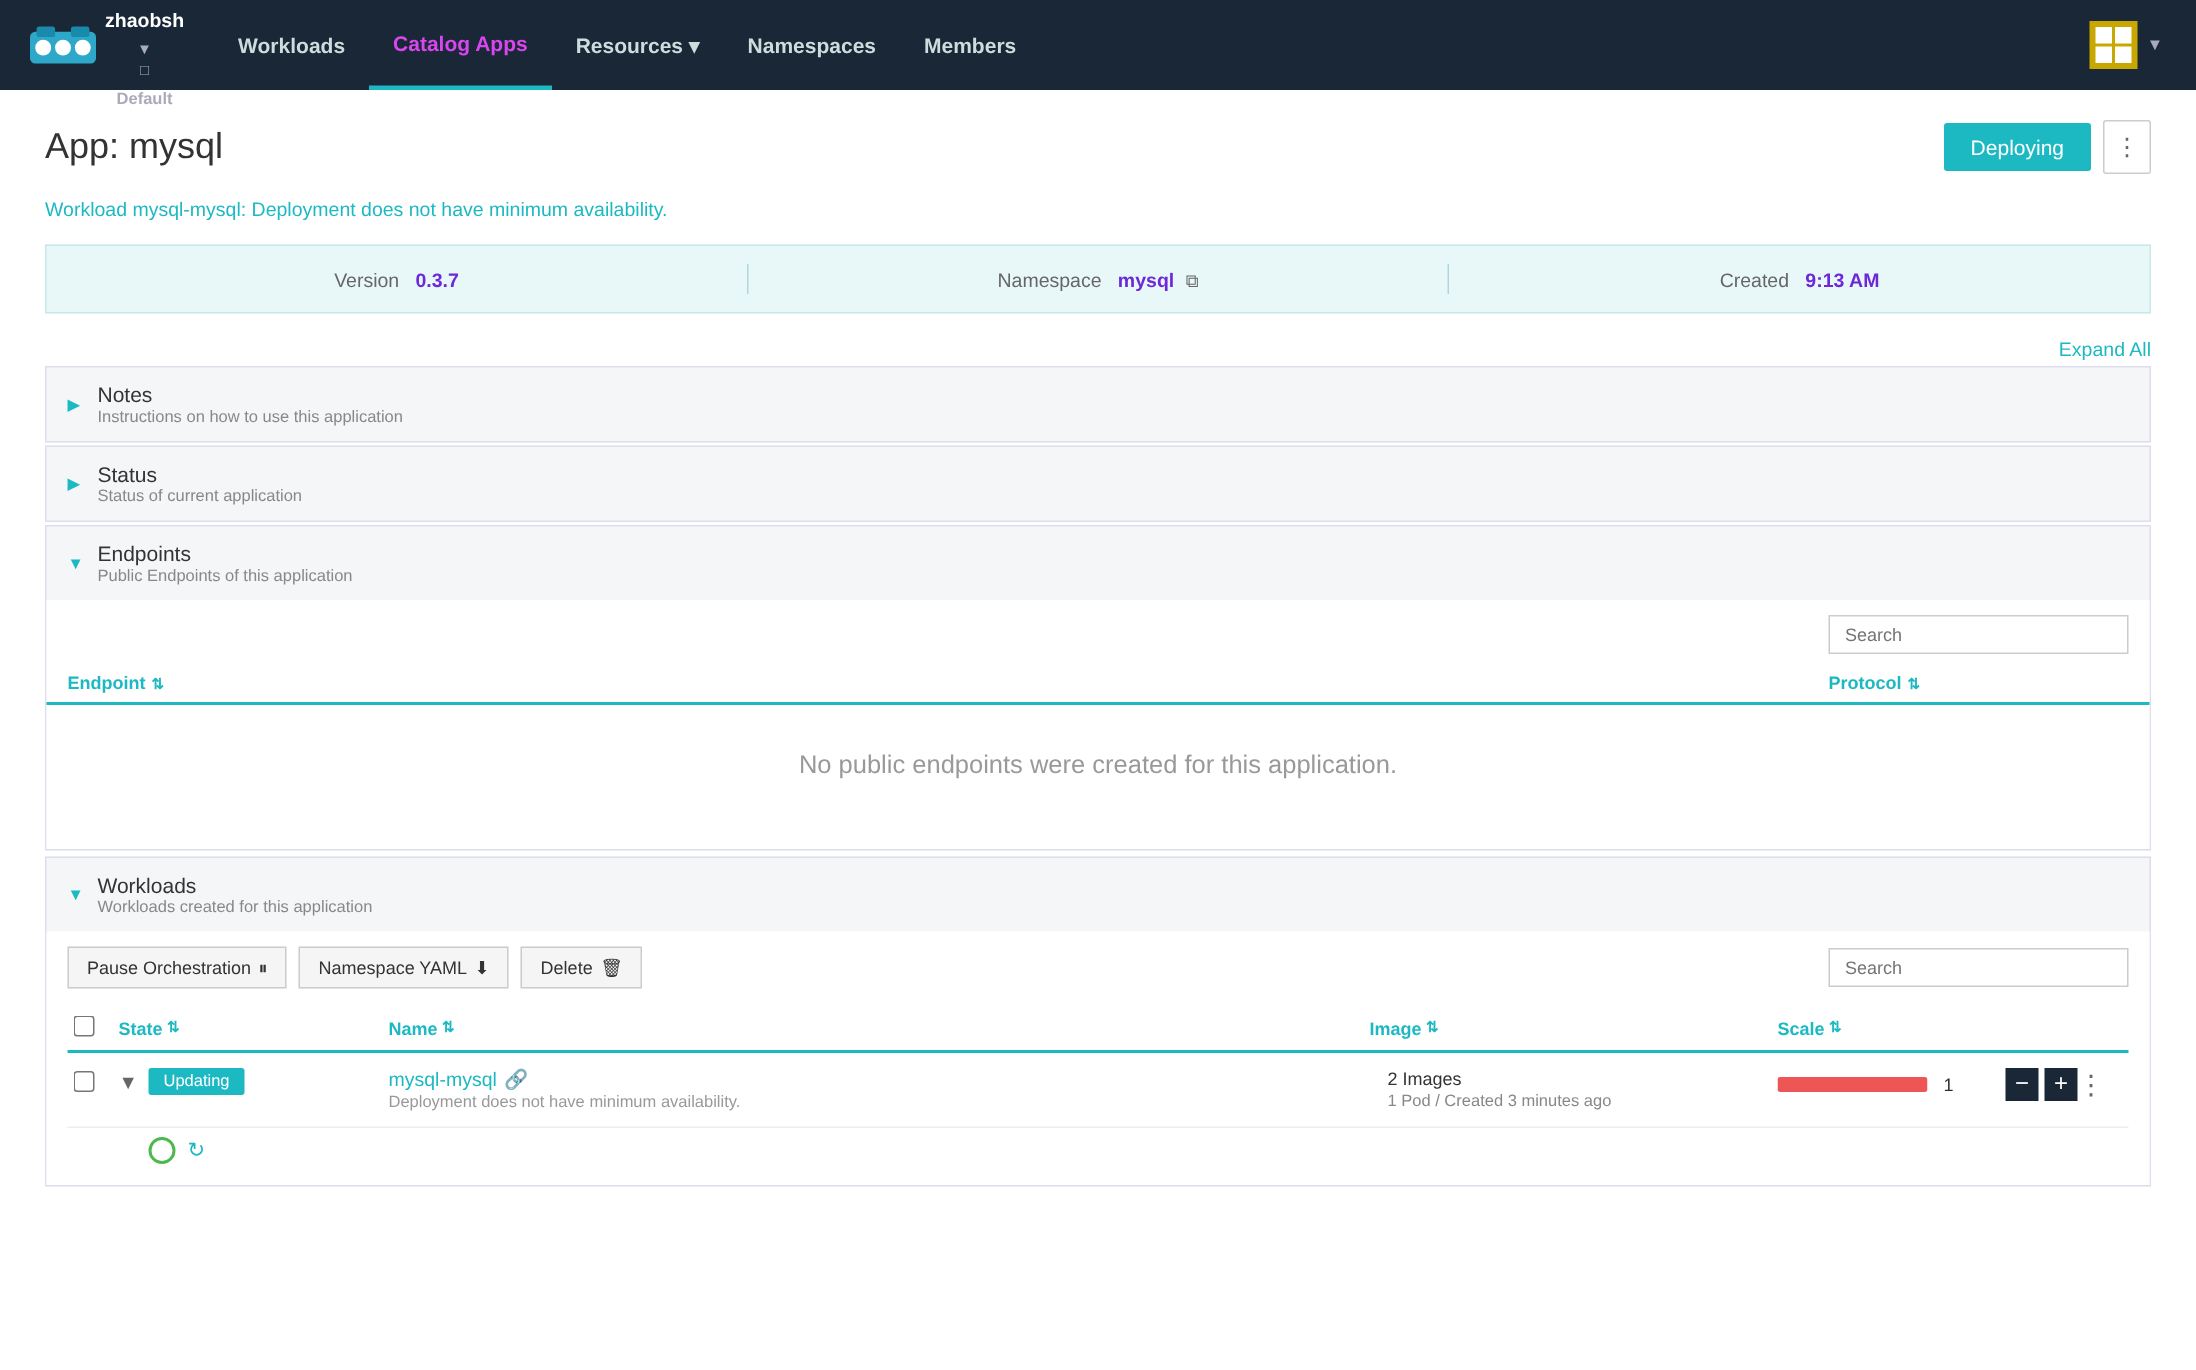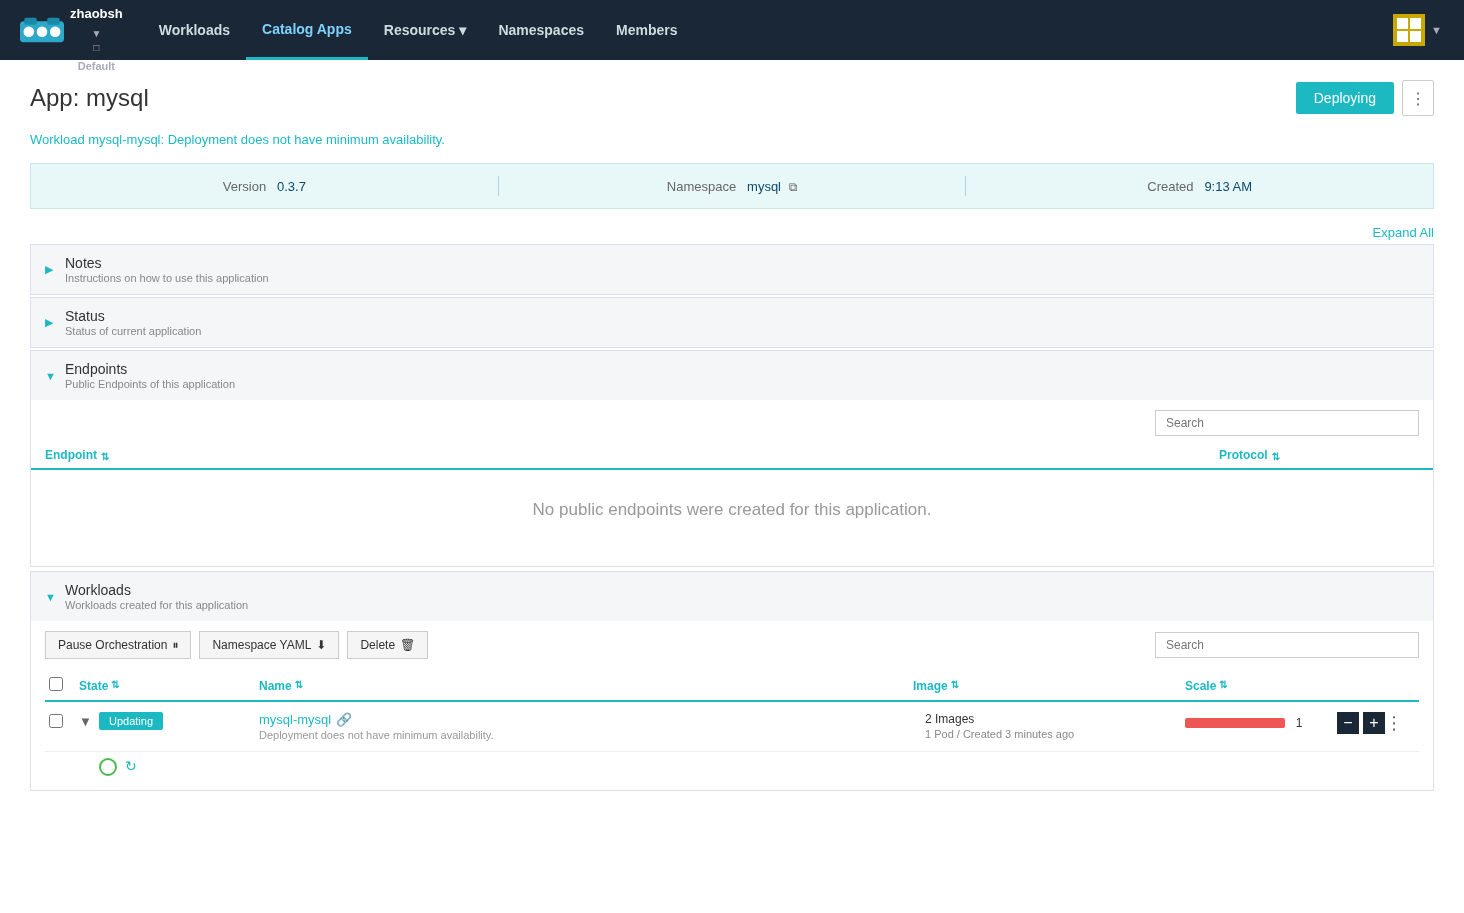--- a/index.html
+++ b/index.html
@@ -60,21 +60,21 @@
       color: #cdd;
       text-decoration: none;
       padding: 0 16px;
       height: 100%;
       display: flex;
       align-items: center;
       font-size: 14px;
       cursor: pointer;
     }
     .nav-link.active {
-      color: #7dd3fc;
+      color: #d946ef;
       border-bottom: 3px solid #1db9c3;
     }
     .nav-link-with-arrow {
       display: flex;
       align-items: center;
       gap: 4px;
     }
     .navbar-right {
       margin-left: auto;
       display: flex;
@@ -162,21 +162,21 @@
       padding: 12px 0;
       margin-bottom: 16px;
     }
     .info-bar-item {
       flex: 1;
       text-align: center;
       font-size: 13px;
       color: #444;
     }
     .info-bar-item span.label { color: #666; }
-    .info-bar-item span.value { color: #0c4a6e; font-weight: 400; }
+    .info-bar-item span.value { color: #6d28d9; font-weight: 700; }
     .info-bar-divider {
       width: 1px;
       height: 20px;
       background: #b0d8db;
     }
     .copy-icon {
       display: inline-block;
       margin-left: 4px;
       cursor: pointer;
       color: #666;
@@ -236,21 +236,21 @@
     }
     .search-bar-row {
       display: flex;
       justify-content: flex-end;
       padding: 10px 14px 6px;
     }
     .search-input {
       border: 1px solid #ccc;
       padding: 5px 10px;
       font-size: 12px;
-      width: 264px;
+      width: 200px;
       outline: none;
       color: #333;
     }
     .table-header-row {
       display: flex;
       border-bottom: 2px solid #1db9c3;
       padding: 6px 14px;
     }
     .th {
       font-size: 12px;

